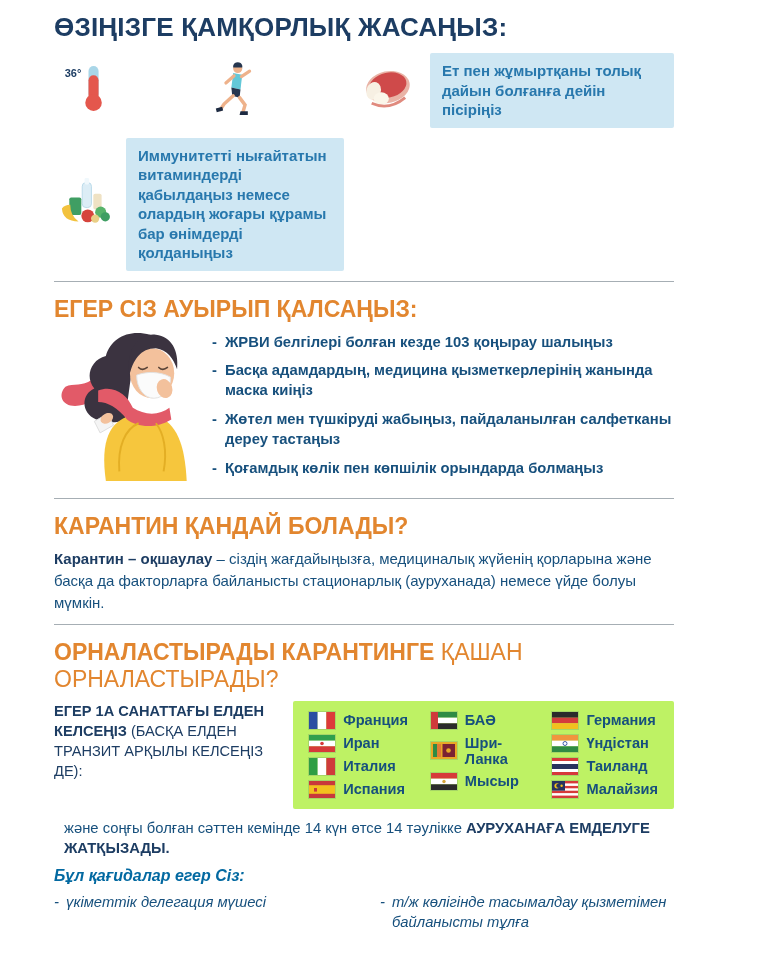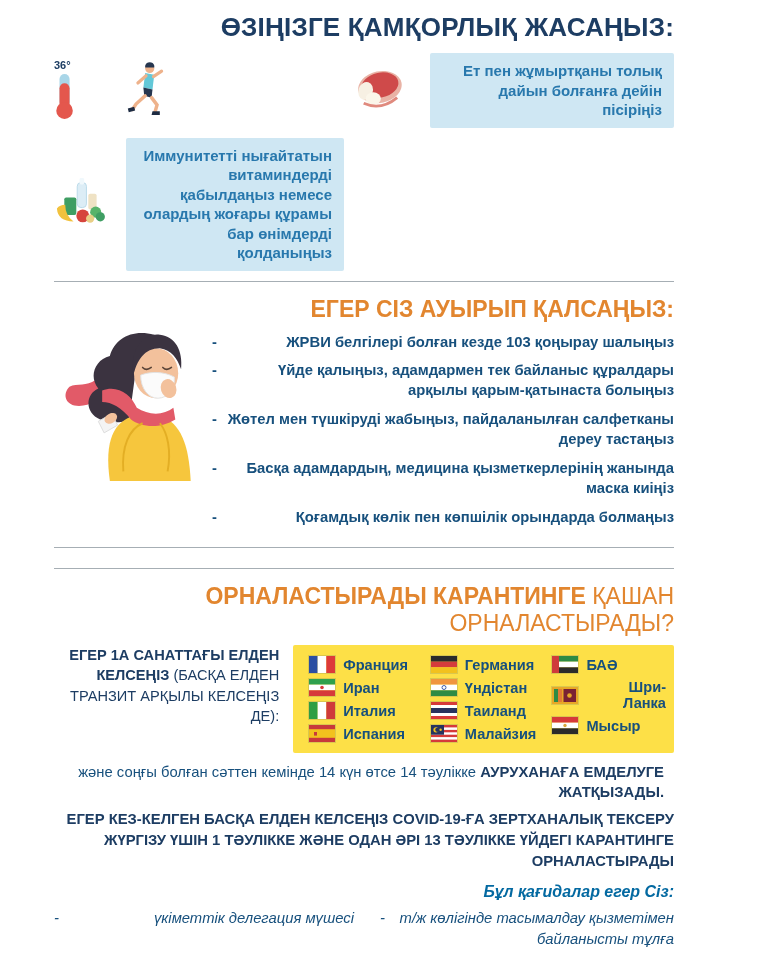--- a/index.html
+++ b/index.html
@@ -1,48 +1,48 @@
 <!DOCTYPE html>
 <html><head>
 <meta charset="utf-8">
 <style>
   * { box-sizing: border-box; margin: 0; padding: 0; }
   html,body { background:#fff; }
   body { font-family:"Liberation Sans", sans-serif; }
-  .page { width:728px; height:960px; background:#fff; display:flex; flex-direction:column; overflow:hidden;text-align:right; }
+  .page { width:728px; height:960px; background:#fff; display:flex; flex-direction:column; overflow:hidden; }
   section { padding:0 54px; }
 
   h1.navy { color:#1d3d63; font-size:26px; font-weight:bold; letter-spacing:.2px; margin:12px 0 10px; }
   h2.orange { color:#e2862f; font-size:23px; font-weight:bold; margin:4px 0 8px; }
   h2.orange .light { font-weight:normal; }
 
   hr.div { border:none; border-top:1px solid #a6aeb4; margin:10px 54px; }
 
   
   .tips { display:grid; grid-template-columns:62px 218px 66px 1fr; column-gap:10px; row-gap:10px; align-items:center; }
-  .tip-icon { display:flex; align-items:flex-start; justify-content:center;flex-direction:column; }
+  .tip-icon { display:flex; align-items:flex-start; justify-content:center; }
   .tip-box { background:#cfe7f3; color:#2878ad; font-weight:bold; font-size:15px; line-height:1.3; padding:8px 12px; border-radius:2px; }
   .thermo-label { font-size:11px; font-weight:bold; color:#1d3d63; margin:4px 2px 0 0; }
 
   
   .s2-body { display:flex; align-items:flex-start; }
   .woman { flex:0 0 152px; margin-top:-4px; }
   ul.bullets { list-style:none; flex:1; padding-left:6px; margin-top:2px; }
   ul.bullets li { position:relative; padding-left:13px; color:#17507d; font-weight:bold; font-size:14.8px; line-height:1.35; margin:0 0 9px; }
   ul.bullets li::before { content:"-"; position:absolute; left:0; }
 
   
   .para { color:#17507d; font-size:15px; line-height:1.45; }
   .para b { color:#1d3d63; }
 
   
   .flags-row { display:flex; gap:14px; margin:0 0 10px; }
   .cat-label { width:226px; color:#1d3d63; font-size:14.6px; line-height:1.38; }
   .cat-label .b { font-weight:bold; }
-  .flags-box { background:#fde047; width:382px; padding:11px 8px 11px 16px; display:flex; gap:8px; border-radius:2px; }
+  .flags-box { background:#bef264; width:382px; padding:11px 8px 11px 16px; display:flex; gap:8px; border-radius:2px; }
   .flag-col { display:flex; flex-direction:column; gap:6px; flex:1; }
   .flag-item { display:flex; align-items:center; gap:8px; color:#17507d; font-weight:bold; font-size:14.6px; }
   .flag-item svg { flex:0 0 auto; box-shadow:0 0 0 1px rgba(60,90,110,.18); }
 
   .p-hospital { color:#17507d; font-size:14.8px; line-height:1.35; margin:4px 10px 6px; }
   .p-hospital b { color:#1d3d63; }
   .p-caps { color:#1d3d63; font-weight:bold; font-size:14.8px; line-height:1.4; margin:0 0 10px; }
 
   
   .exc-title { color:#0369a1; font-weight:bold; font-style:italic; font-size:16px; margin:2px 0 7px; }
@@ -127,30 +127,33 @@
           <ellipse cx="113" cy="64" rx="8" ry="10" fill="#f3c19c" transform="rotate(-18 113 64)"></ellipse>
           <path d="M44 66 C60 60 74 70 80 84 C92 92 108 92 118 84 L120 96 C104 106 84 104 74 96 C64 84 54 78 44 78 Z" fill="#e25a68"></path>
           <path d="M40 98 l14 -8 l6 12 l-14 8 z" fill="#f4f4f4" stroke="#dddddd"></path>
           <ellipse cx="53" cy="95" rx="7" ry="5" fill="#f3c19c" transform="rotate(-30 53 95)"></ellipse>
           <path d="M66 150 C64 124 72 106 86 100" stroke="#e3ae24" stroke-width="2" fill="none"></path>
           <path d="M112 150 C116 128 112 110 104 100" stroke="#e3ae24" stroke-width="2" fill="none"></path>
         </svg>
       </div>
       <ul class="bullets" id="sick-bullets">
           <li>ЖРВИ белгілері болған кезде 103 қоңырау шалыңыз</li>
-          <li>Үйде қалыңыз, адамдармен тек байланыс құралдары арқылы қарым-қатынаста болыңыз</li>
+          <li>Басқа адамдардың, медицина қызметкерлерінің жанында маска киіңіз</li>
           <li>Жөтел мен түшкіруді жабыңыз, пайдаланылған салфетканы дереу тастаңыз</li>
-          <li>Басқа адамдардың, медицина қызметкерлерінің жанында маска киіңіз</li>
           <li>Қоғамдық көлік пен көпшілік орындарда болмаңыз</li>
         </ul>
     </div>
   </section>
 
   <hr class="div">
 
+  <section>
+    <h2 class="orange">КАРАНТИН ҚАНДАЙ БОЛАДЫ?</h2>
+    <p class="para"><b>Карантин – оқшаулау</b><span> – сіздің жағдайыңызға, медициналық жүйенің қорларына және басқа да факторларға байланысты стационарлық (ауруханада) немесе үйде болуы мүмкін.</span></p>
+  </section>
 
   <hr class="div">
 
   <section>
     <h2 class="orange"><span>ОРНАЛАСТЫРАДЫ КАРАНТИНГЕ</span><span class="light"> ҚАШАН ОРНАЛАСТЫРАДЫ?</span></h2>
 
     <div class="flags-row">
       <div class="cat-label"><span class="b">ЕГЕР 1А САНАТТАҒЫ ЕЛДЕН КЕЛСЕҢІЗ</span><span> (БАСҚА ЕЛДЕН ТРАНЗИТ АРҚЫЛЫ КЕЛСЕҢІЗ ДЕ):</span></div>
       <div class="flags-box" id="flags-box">
           <div class="flag-col">
@@ -188,20 +191,56 @@
             <div class="flag-item">
               <span>
                 <svg width="26" height="17" viewBox="0 0 26 17" style="display:block">
                   <rect width="26" height="17" fill="#f2c11e"></rect>
                   <rect width="26" height="4.2" fill="#c8393b"></rect>
                   <rect y="12.8" width="26" height="4.2" fill="#c8393b"></rect>
                   <rect x="5" y="7" width="3" height="3.6" fill="#c8393b"></rect>
                 </svg>
               </span>
               <span>Испания</span>
+            </div>
+          </div>
+          <div class="flag-col">
+            <div class="flag-item">
+              <span>
+                <svg width="26" height="17" viewBox="0 0 26 17" style="display:block">
+                  <rect width="26" height="5.7" fill="#2e8b44"></rect>
+                  <rect y="5.7" width="26" height="5.6" fill="#fff"></rect>
+                  <rect y="11.3" width="26" height="5.7" fill="#2b2b2b"></rect>
+                  <rect width="7" height="17" fill="#cf3b3b"></rect>
+                </svg>
+              </span>
+              <span>БАӘ</span>
+            </div>
+            <div class="flag-item">
+              <span>
+                <svg width="26" height="17" viewBox="0 0 26 17" style="display:block">
+                  <rect width="26" height="17" fill="#e8a826"></rect>
+                  <rect x="2" y="2" width="4" height="13" fill="#2e8b44"></rect>
+                  <rect x="6" y="2" width="4" height="13" fill="#e07a36"></rect>
+                  <rect x="11.5" y="2" width="12.5" height="13" fill="#7a2233"></rect>
+                  <circle cx="17.5" cy="8.5" r="2.3" fill="#e8a826"></circle>
+                </svg>
+              </span>
+              <span>Шри-Ланка</span>
+            </div>
+            <div class="flag-item">
+              <span>
+                <svg width="26" height="17" viewBox="0 0 26 17" style="display:block">
+                  <rect width="26" height="5.7" fill="#d63a3a"></rect>
+                  <rect y="5.7" width="26" height="5.6" fill="#fff"></rect>
+                  <rect y="11.3" width="26" height="5.7" fill="#2b2b2b"></rect>
+                  <circle cx="13" cy="8.5" r="1.7" fill="#d8a63c"></circle>
+                </svg>
+              </span>
+              <span>Мысыр</span>
             </div>
           </div>
           <div class="flag-col">
             <div class="flag-item">
               <span>
                 <svg width="26" height="17" viewBox="0 0 26 17" style="display:block">
                   <rect width="26" height="5.7" fill="#2b2b2b"></rect>
                   <rect y="5.7" width="26" height="5.6" fill="#d43c3c"></rect>
                   <rect y="11.3" width="26" height="5.7" fill="#f2c11e"></rect>
                 </svg>
@@ -240,61 +279,24 @@
                   <rect y="14.6" width="26" height="2.4" fill="#d63a3a"></rect>
                   <rect width="13" height="9.7" fill="#27335f"></rect>
                   <circle cx="5" cy="4.8" r="2.6" fill="#f2c11e"></circle>
                   <circle cx="6.3" cy="4.8" r="2.1" fill="#27335f"></circle>
                   <circle cx="9.6" cy="4.8" r="1.2" fill="#f2c11e"></circle>
                 </svg>
               </span>
               <span>Малайзия</span>
             </div>
           </div>
-          <div class="flag-col">
-            <div class="flag-item">
-              <span>
-                <svg width="26" height="17" viewBox="0 0 26 17" style="display:block">
-                  <rect width="26" height="5.7" fill="#2e8b44"></rect>
-                  <rect y="5.7" width="26" height="5.6" fill="#fff"></rect>
-                  <rect y="11.3" width="26" height="5.7" fill="#2b2b2b"></rect>
-                  <rect width="7" height="17" fill="#cf3b3b"></rect>
-                </svg>
-              </span>
-              <span>БАӘ</span>
-            </div>
-            <div class="flag-item">
-              <span>
-                <svg width="26" height="17" viewBox="0 0 26 17" style="display:block">
-                  <rect width="26" height="17" fill="#e8a826"></rect>
-                  <rect x="2" y="2" width="4" height="13" fill="#2e8b44"></rect>
-                  <rect x="6" y="2" width="4" height="13" fill="#e07a36"></rect>
-                  <rect x="11.5" y="2" width="12.5" height="13" fill="#7a2233"></rect>
-                  <circle cx="17.5" cy="8.5" r="2.3" fill="#e8a826"></circle>
-                </svg>
-              </span>
-              <span>Шри-Ланка</span>
-            </div>
-            <div class="flag-item">
-              <span>
-                <svg width="26" height="17" viewBox="0 0 26 17" style="display:block">
-                  <rect width="26" height="5.7" fill="#d63a3a"></rect>
-                  <rect y="5.7" width="26" height="5.6" fill="#fff"></rect>
-                  <rect y="11.3" width="26" height="5.7" fill="#2b2b2b"></rect>
-                  <circle cx="13" cy="8.5" r="1.7" fill="#d8a63c"></circle>
-                </svg>
-              </span>
-              <span>Мысыр</span>
-            </div>
-          </div>
         </div>
     </div>
 
     <p class="p-hospital"><span>және соңғы болған сәттен кемінде 14 күн өтсе 14 тәулікке </span><b>АУРУХАНАҒА ЕМДЕЛУГЕ ЖАТҚЫЗАДЫ.</b></p>
-    <p class="p-caps">ЕГЕР КЕЗ-КЕЛГЕН БАСҚА ЕЛДЕН КЕЛСЕҢІЗ COVID-19-ҒА ЗЕРТХАНАЛЫҚ ТЕКСЕРУ ЖҮРГІЗУ ҮШІН 1 ТӘУЛІККЕ ЖӘНЕ ОДАН ӘРІ 13 ТӘУЛІККЕ ҮЙДЕГІ КАРАНТИНГЕ ОРНАЛАСТЫРАДЫ</p>
   </section>
 
   <section>
     <div class="exc-title">Бұл қағидалар егер Сіз:</div>
     <div class="exc-cols">
       <ul class="left" id="exc-left">
           <li>үкіметтік делегация мүшесі</li>
         </ul>
       <ul class="right" id="exc-right">
           <li><span>т/ж көлігінде тасымалдау қызметімен байланысты тұлға</span></li>

